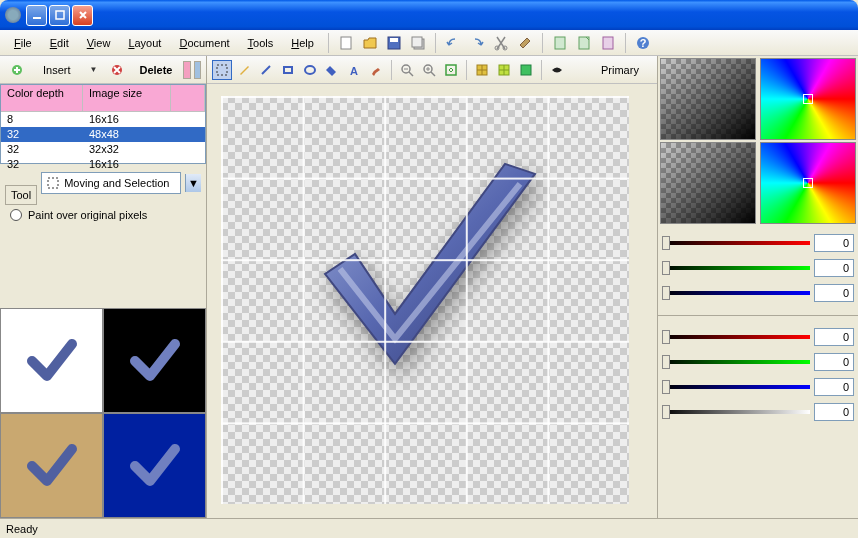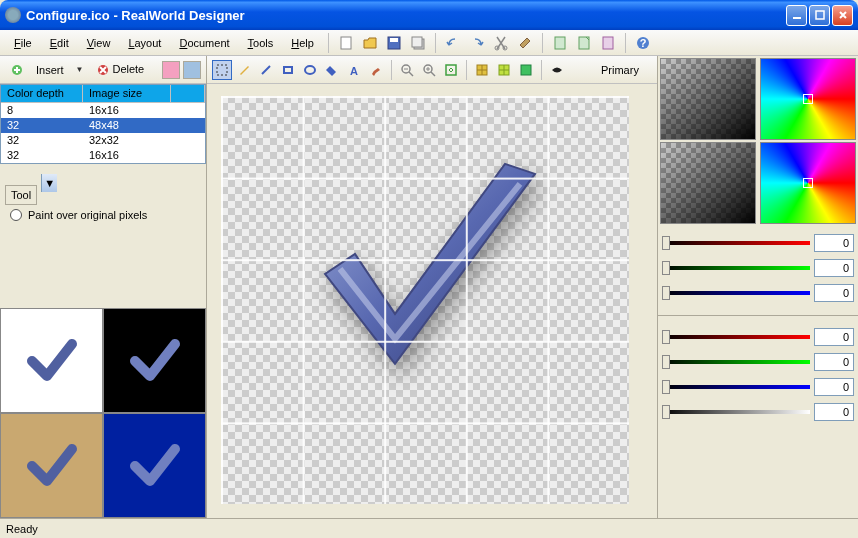--- a/index.html
+++ b/index.html
@@ -24,30 +24,30 @@
 .tb-icon { width: 16px; height: 16px; cursor: pointer; margin: 0 3px; display: inline-flex; align-items: center; justify-content: center; }
 
 
 .main { display: flex; height: 462px; }
 .left-panel { width: 207px; background: #ece9d8; display: flex; flex-direction: column; border-right: 1px solid #aca899; }
 .center-panel { flex: 1; display: flex; flex-direction: column; }
 .right-panel { width: 201px; background: #ece9d8; border-left: 1px solid #aca899; display: flex; flex-direction: column; }
 
 
 .left-toolbar { height: 28px; background: linear-gradient(to bottom, #fafafa, #ece9d8); display: flex; align-items: center; padding: 0 5px; gap: 3px; border-bottom: 1px solid #c0c0c0; }
-.btn-insert { display: flex; align-items: center; padding: 2px 5px; cursor: pointer; gap: 12px; }
-.btn-delete { display: flex; padding: 2px 5px; cursor: pointer; gap: 2px; }
+.btn-insert { display: flex; align-items: center; padding: 2px 5px; cursor: pointer; gap: 19px; }
+.btn-delete { display: flex; align-items: center; padding: 2px 5px; cursor: pointer; gap: 15px; font-weight: bold; }
 .dropdown-arrow { font-size: 8px; color: #333; }
 .square-btn { width: 18px; height: 18px; border: 1px solid #aca899; cursor: pointer; }
 .sq-pink { background: #f4a0c0; }
 .sq-blue { background: #a0c0e0; }
 
 
 .img-table { border: 1px solid #7f9db9; background: white; height: 80px; }
-.img-table-header { display: flex; background: #0ea5e9; height: 18px; border-bottom: 1px solid #c0c0c0; }
+.img-table-header { display: flex; background: #f9a8d4; height: 27px; border-bottom: 1px solid #c0c0c0; }
 .img-th { padding: 2px 6px; border-right: 1px solid #c0c0c0; }
 .img-th:first-child { width: 82px; }
 .img-th:nth-child(2) { width: 88px; }
 .img-th:last-child { flex: 1; }
 .img-table-body { overflow-y: scroll; height: 60px; }
 .img-tr { display: flex; height: 15px; }
 .img-tr.selected { background: #316ac5; color: white; }
 .img-td { padding: 1px 6px; }
 .img-td:first-child { width: 82px; }
 .img-td:nth-child(2) { flex: 1; }
@@ -124,21 +124,20 @@
 .slider-thumb { position: absolute; width: 8px; height: 14px; background: #ece9d8; border: 1px solid #888; top: -5px; }
 .slider-val { width: 40px; height: 18px; border: 1px solid #7f9db9; background: white; text-align: right; padding: 2px 4px; }
 
 .statusbar { height: 20px; background: #ece9d8; border-top: 1px solid #aca899; padding: 2px 6px; display: flex; align-items: center; }
 </style>
 </head>
 <body>
 
 <div class="titlebar">
   <div class="titlebar-icon"></div>
-  <div class="titlebar-text">Configure.ico - RealWorld Designer</div>
   <div class="win-buttons">
     <div class="win-btn win-min">
         <svg viewBox="0 0 12 12">
           <rect x="2" y="8" width="8" height="2" fill="white"></rect>
         </svg>
       </div>
     <div class="win-btn win-max">
         <svg viewBox="0 0 12 12">
           <rect x="2" y="2" width="8" height="8" fill="none" stroke="white" stroke-width="1.5"></rect>
         </svg>
@@ -276,20 +275,27 @@
           </div>
         <div class="img-tr">
             <div class="img-td">32</div>
             <div class="img-td">16x16</div>
           </div>
       </div>
     </div>
 
     <div class="tool-row">
       <div class="tool-label">Tool</div>
+      <div class="tool-select">
+        <svg width="14" height="14">
+            <rect x="2" y="2" width="10" height="10" fill="none" stroke="#333" stroke-dasharray="2"></rect>
+          </svg>
+        <span>Moving and Selection</span>
+        <div style="flex:1"></div>
+      </div>
       <div class="tool-select-arrow">▼</div>
     </div>
 
     <div class="radio-group">
       <div class="radio-opt">
         <div class="radio-circle"></div>
         <span>Paint over original pixels</span>
       </div>
     </div>
 

